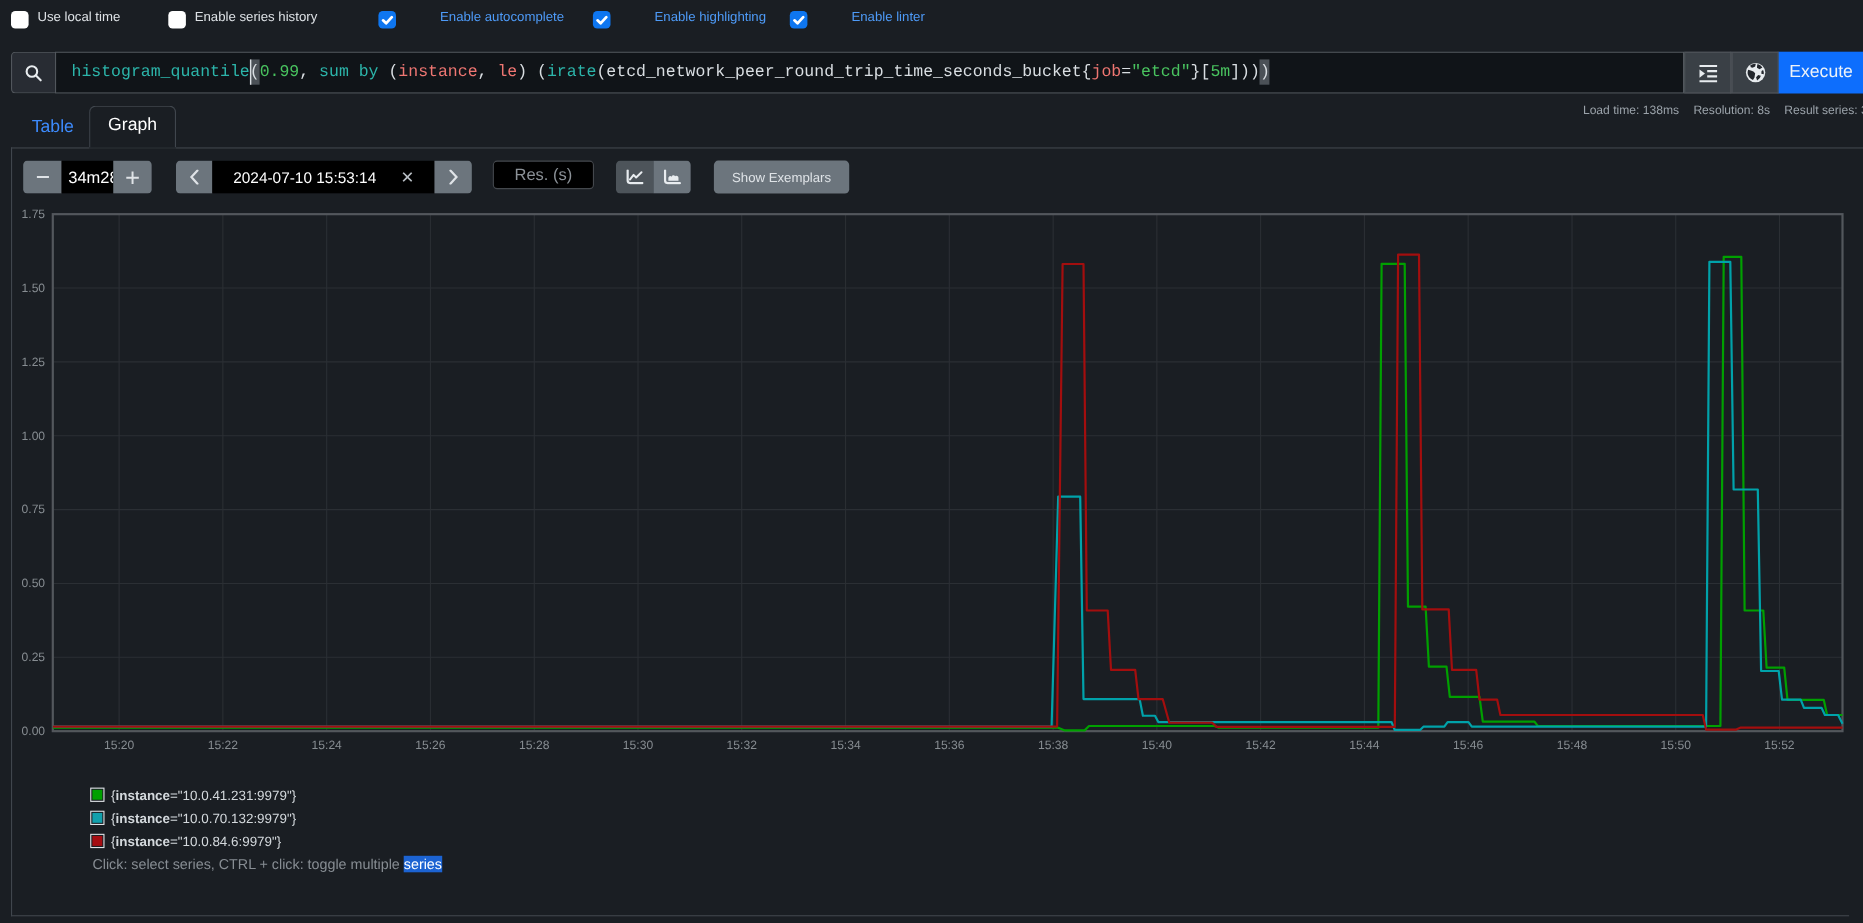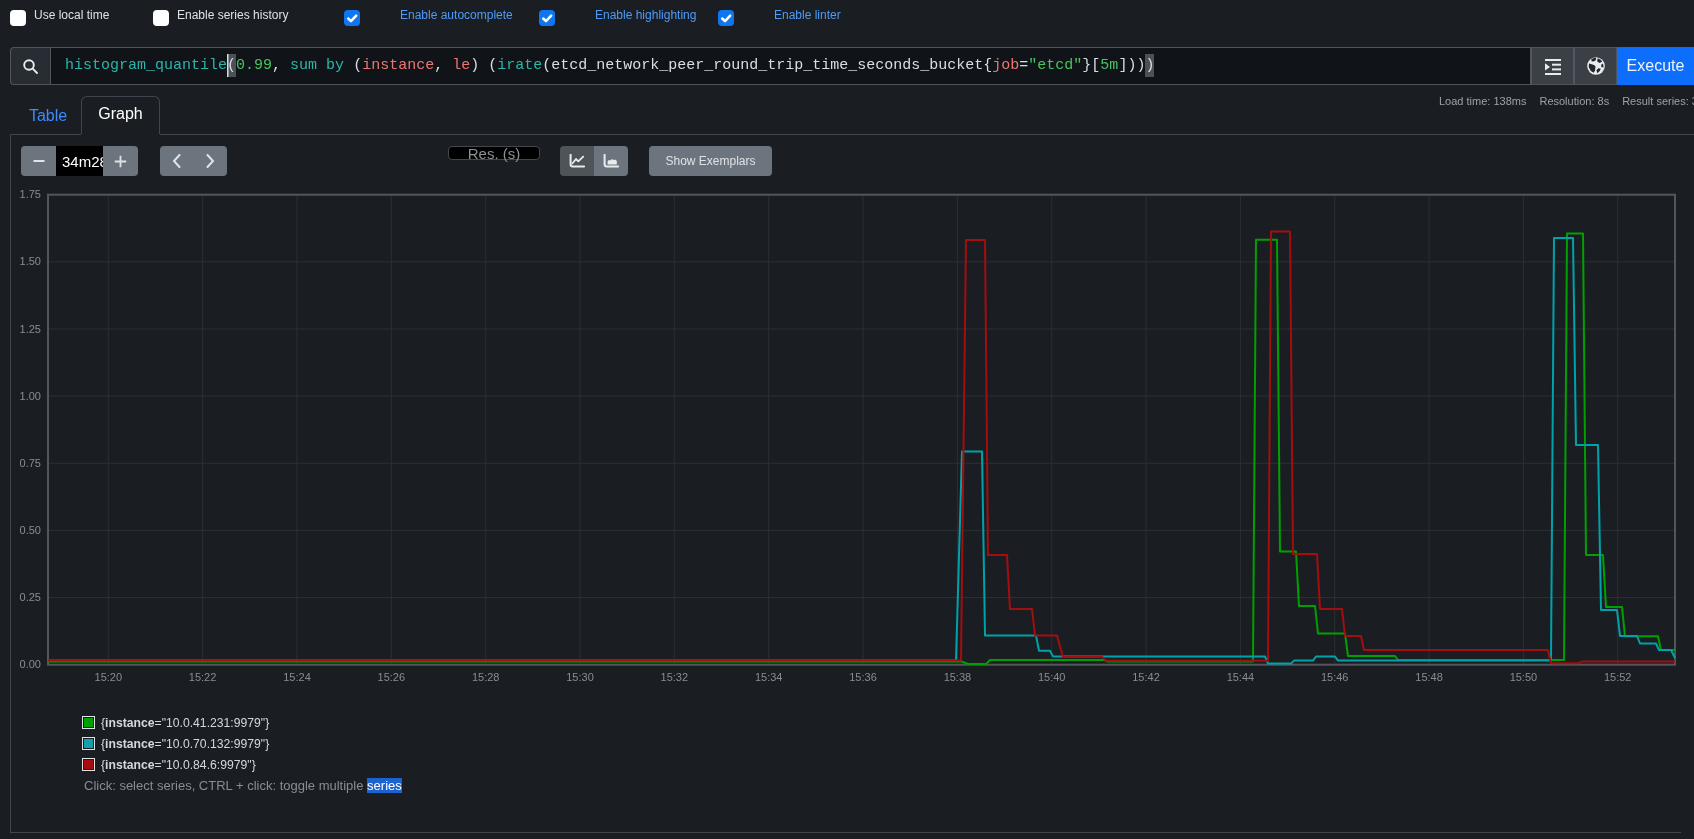--- a/index.html
+++ b/index.html
@@ -42,21 +42,21 @@
 .panelline{position:absolute;top:134px;left:10px;right:0;height:1px;background:#40464d;}
 .panelline .gap{position:absolute;left:71px;width:79px;height:1px;background:#1a1e23;}
 .panel-l{position:absolute;left:10px;top:134px;width:1px;height:699px;background:#40464d;}
 .panel-b{position:absolute;left:10px;top:832px;width:1671px;height:1px;background:#40464d;}
 
 
 .controls{position:absolute;left:0;top:146px;height:30px;width:100%;}
 .grp{position:absolute;top:0;height:30px;display:flex;border-radius:4px;overflow:hidden;}
 .gbtn{background:#6c757d;color:#dfe3e7;display:flex;align-items:center;justify-content:center;height:30px;}
 .ginput{background:#000;color:#fff;height:30px;display:flex;align-items:center;font-size:15px;}
-.resinput{position:absolute;top:0;height:14px;background:#000;border:1px solid #44484d;border-radius:4px;
+.resinput{position:absolute;top:0;height:26px;background:#000;border:1px solid #44484d;border-radius:4px;
   color:#8b9197;font-size:15px;display:flex;align-items:center;justify-content:center;}
 .exemp{position:absolute;top:0;height:30px;background:#6c757d;border-radius:4px;color:#dfe3e7;
   font-size:12px;display:flex;align-items:center;justify-content:center;}
 
 
 #chart{position:absolute;left:0;top:186px;}
 
 
 .legend{position:absolute;left:82px;top:712px;font-size:12.2px;color:#d3d8dc;}
 .lrow{height:21px;display:flex;align-items:center;}
@@ -149,20 +149,21 @@
             <line x1="6.5" y1="0.8" x2="6.5" y2="12.2" stroke="#dfe3e7" stroke-width="1.8"></line>
           </svg>
         </div>
   </div>
   <div class="grp" style="left:160px">
     <div class="gbtn" style="width:33px">
           <svg width="9" height="14" viewBox="0 0 9 14">
             <path d="M7.5 1 L2 7 L7.5 13" stroke="#dfe3e7" stroke-width="2" fill="none" stroke-linecap="round"></path>
           </svg>
         </div>
+    <div class="ginput" style="width:202px;padding-left:19px;font-size:14px">2024-07-10 15:53:14<span style="margin-left:22px;color:#b9bfc5;font-size:15px">✕</span></div>
     <div class="gbtn" style="width:34px">
           <svg width="9" height="14" viewBox="0 0 9 14">
             <path d="M1.5 1 L7 7 L1.5 13" stroke="#dfe3e7" stroke-width="2" fill="none" stroke-linecap="round"></path>
           </svg>
         </div>
   </div>
   <div class="resinput" style="left:448px;width:92px">Res. (s)</div>
   <div class="grp" style="left:560px">
     <div class="gbtn" style="width:34px;background:#4d545a">
           <svg width="16" height="14" viewBox="0 0 16 14">

